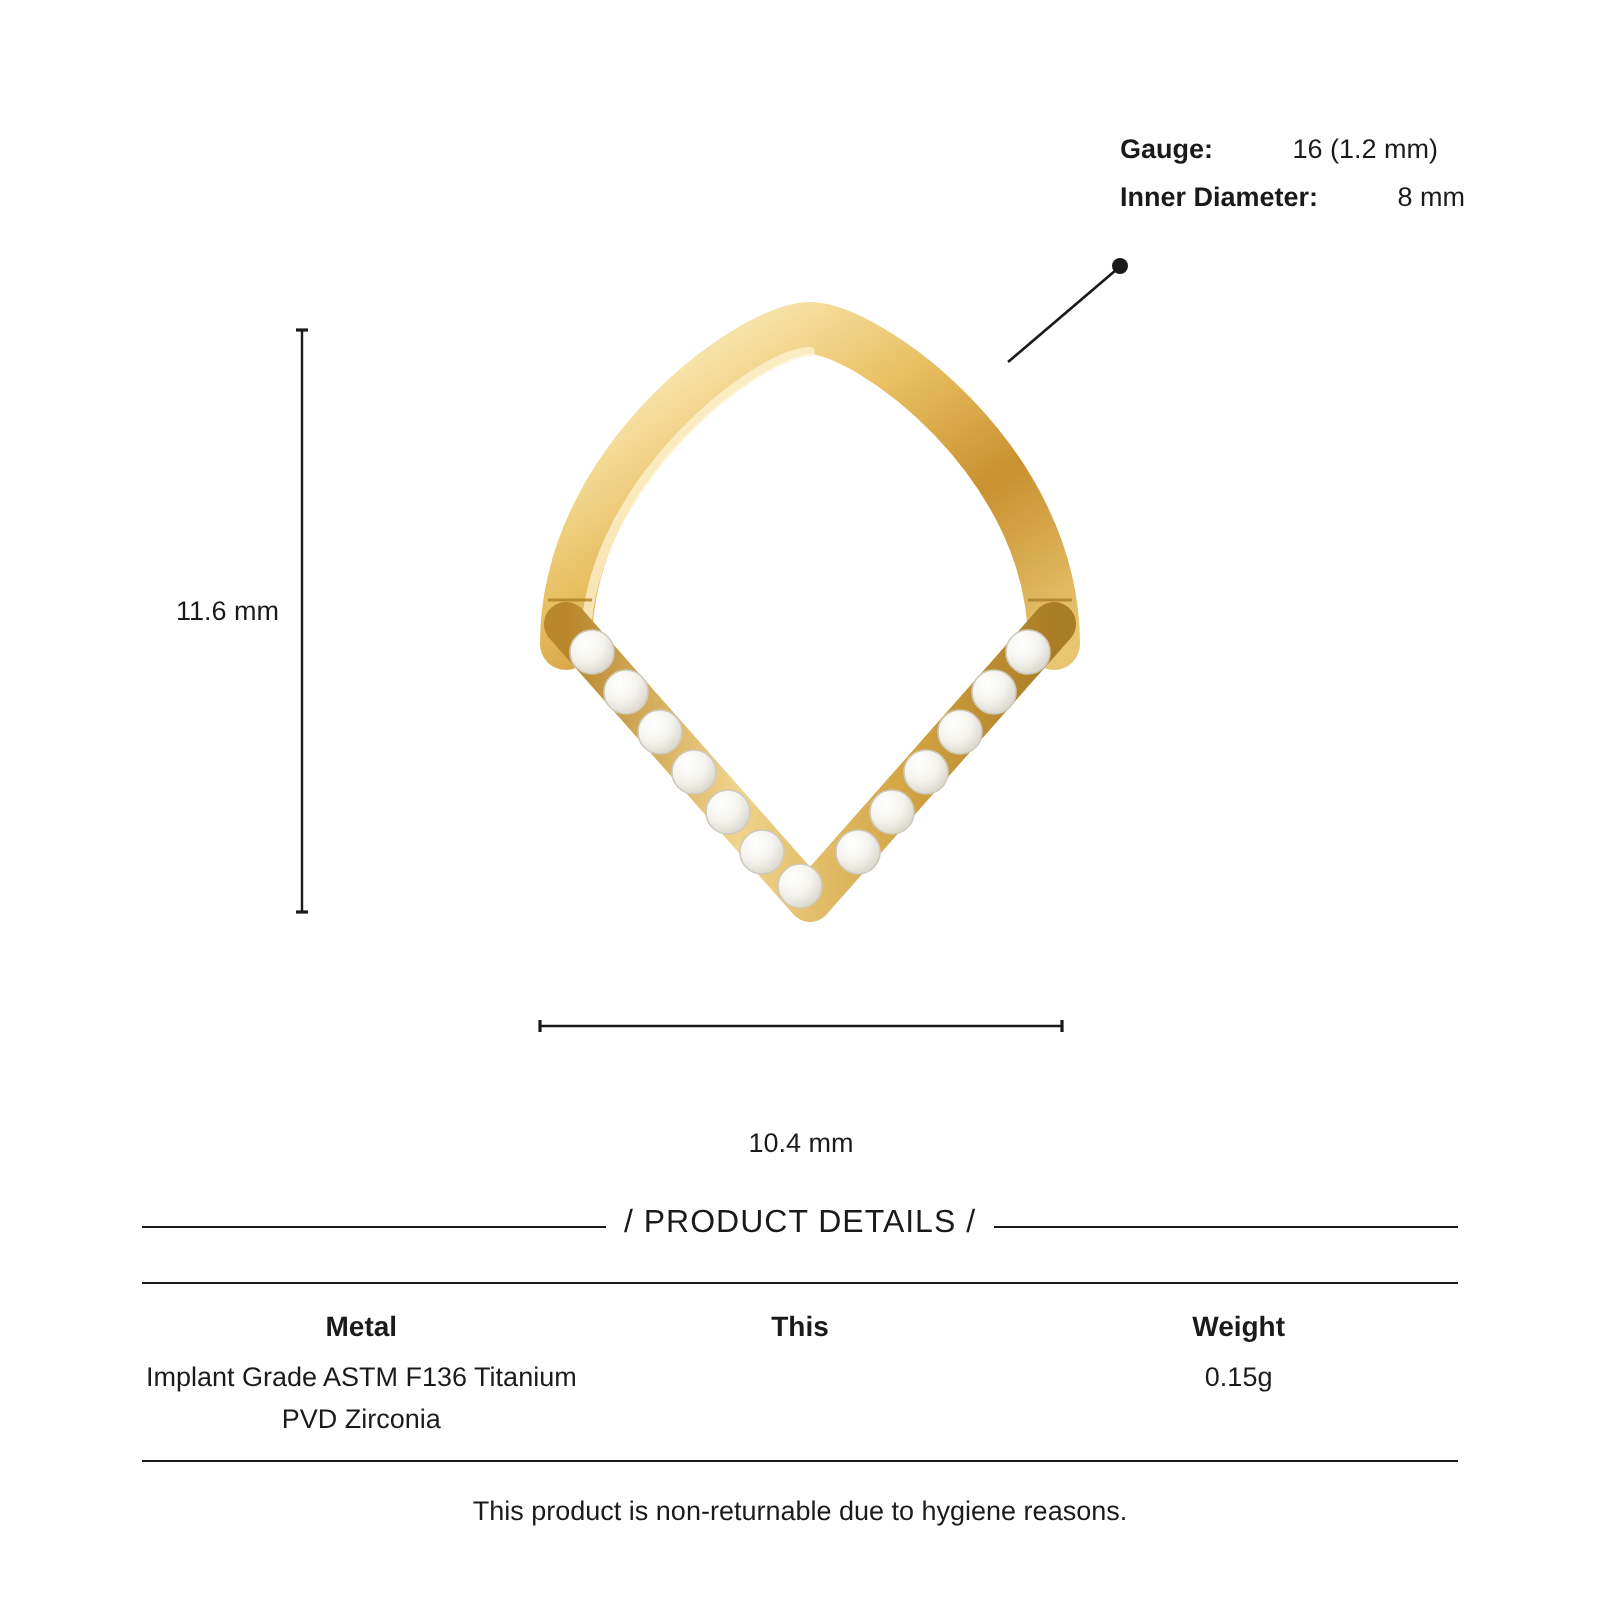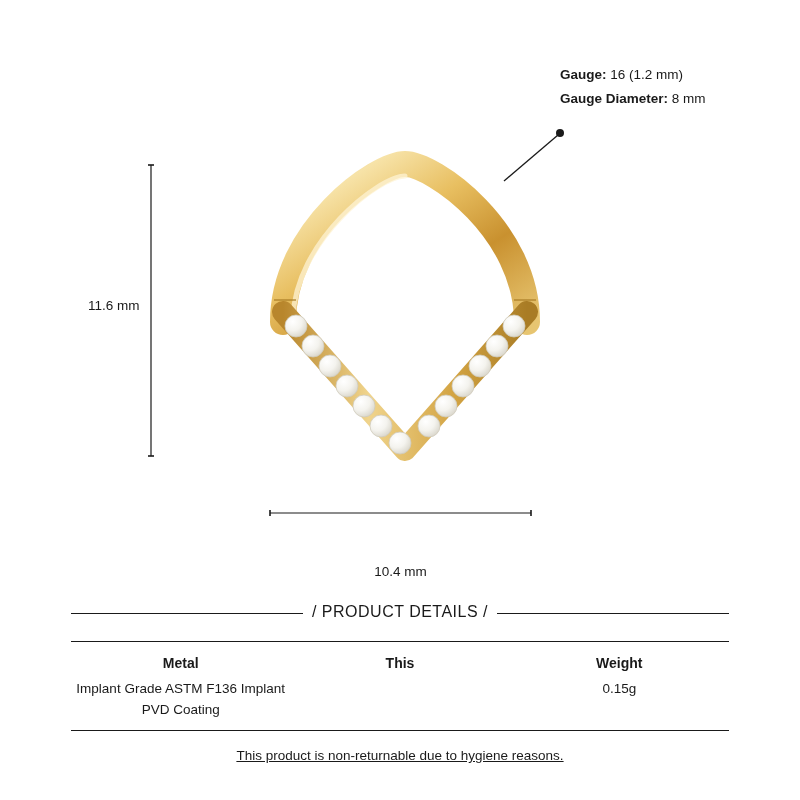--- a/index.html
+++ b/index.html
@@ -29,20 +29,21 @@
     font-size: 13.5px;
     line-height: 1.75;
     white-space: nowrap;
   }
   .spec-line .spec-label {
     font-weight: bold;
     text-align: right;
   }
   .spec-line .spec-value {
     font-weight: normal;
+    margin-left: 36px;
   }
 
   .callout-line {
     position: absolute;
     left: 500px;
     top: 125px;
     width: 70px;
     height: 60px;
     pointer-events: none;
   }
@@ -140,34 +141,33 @@
     line-height: 1.55;
   }
 
   .footnote {
     position: absolute;
     left: 0;
     top: 748px;
     width: 800px;
     text-align: center;
     font-size: 13.5px;
-    text-decoration: underline;
   }
 </style>
 </head>
 <body>
 
 <div class="stage">
 
   <div class="spec-block">
     <div class="spec-line">
       <span class="spec-label">Gauge:</span><span class="spec-value"> 16 (1.2 mm)</span>
     </div>
     <div class="spec-line">
-      <span class="spec-label">Gauge Diameter:</span><span class="spec-value"> 8 mm</span>
+      <span class="spec-label">Inner Diameter:</span><span class="spec-value"> 8 mm</span>
     </div>
   </div>
 
   <svg class="callout-line" viewBox="0 0 70 60">
     <line x1="4" y1="56" x2="58" y2="10" stroke="#1a1a1a" stroke-width="1.3"></line>
     <circle cx="60" cy="8" r="4" fill="#1a1a1a"></circle>
   </svg>
 
   <svg class="product-art" viewBox="0 0 300 330">
     <defs>
@@ -244,21 +244,21 @@
 
   <div class="heading-rule-left"></div>
   <div class="heading-rule-right"></div>
   <div class="details-heading">/ PRODUCT DETAILS /</div>
 
   <div class="rule top"></div>
 
   <div class="details-table">
     <div class="detail-col">
       <div class="col-head">Metal</div>
-      <div class="col-value">Implant Grade ASTM F136 Implant PVD Coating</div>
+      <div class="col-value">Implant Grade ASTM F136 Titanium PVD Zirconia</div>
     </div>
     <div class="detail-col">
       <div class="col-head">This</div>
     </div>
     <div class="detail-col">
       <div class="col-head">Weight</div>
       <div class="col-value">0.15g</div>
     </div>
   </div>
 

